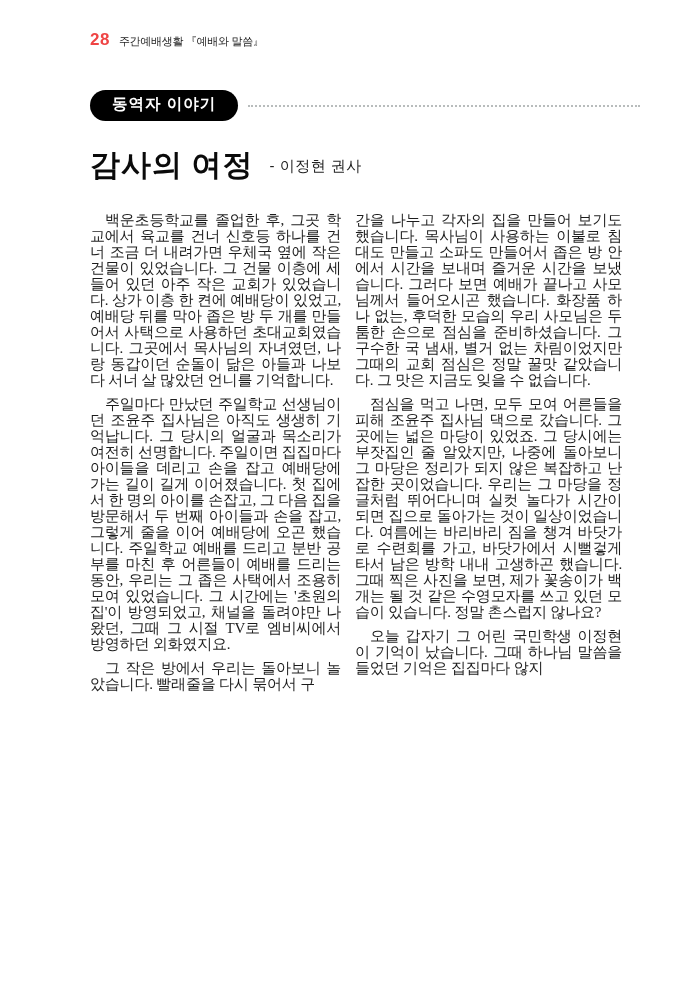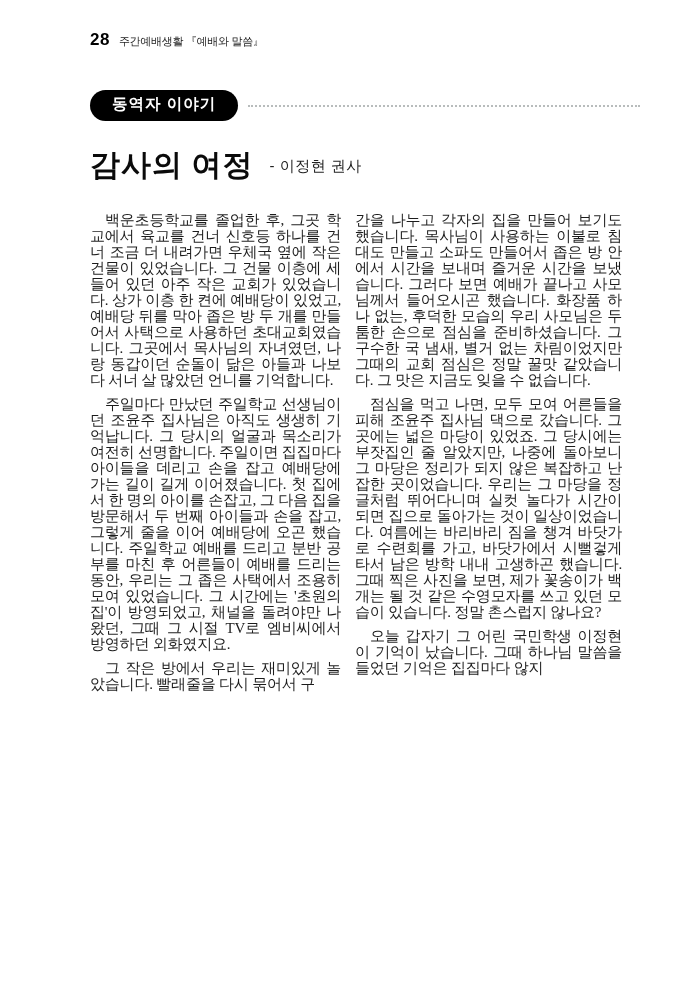--- a/index.html
+++ b/index.html
@@ -21,21 +21,21 @@
   
   .running-header {
     display: flex;
     align-items: baseline;
     gap: 9px;
     font-family: "Liberation Sans", "DejaVu Sans", sans-serif;
   }
   .page-number {
     font-size: 17px;
     font-weight: 700;
-    color: #000000;
+    color: #ef4444;
     letter-spacing: 0.5px;
   }
   .header-title {
     font-size: 11px;
     color: #222;
     letter-spacing: -0.3px;
   }
   
   .section-row {
     margin-top: 40px;
@@ -118,21 +118,21 @@
   </div>
 
   <div class="article-title-row">
     <h1 class="article-title">감사의 여정</h1><span class="article-author">- 이정현 권사</span>
   </div>
 
   <div class="article-body">
     <div class="col col-left">
       <p>백운초등학교를 졸업한 후, 그곳 학교에서 육교를 건너 신호등 하나를 건너 조금 더 내려가면 우체국 옆에 작은 건물이 있었습니다. 그 건물 이층에 세들어 있던 아주 작은 교회가 있었습니다. 상가 이층 한 켠에 예배당이 있었고, 예배당 뒤를 막아 좁은 방 두 개를 만들어서 사택으로 사용하던 초대교회였습니다. 그곳에서 목사님의 자녀였던, 나랑 동갑이던 순돌이 닮은 아들과 나보다 서너 살 많았던 언니를 기억합니다.</p>
       <p>주일마다 만났던 주일학교 선생님이던 조윤주 집사님은 아직도 생생히 기억납니다. 그 당시의 얼굴과 목소리가 여전히 선명합니다. 주일이면 집집마다 아이들을 데리고 손을 잡고 예배당에 가는 길이 길게 이어졌습니다. 첫 집에서 한 명의 아이를 손잡고, 그 다음 집을 방문해서 두 번째 아이들과 손을 잡고, 그렇게 줄을 이어 예배당에 오곤 했습니다. 주일학교 예배를 드리고 분반 공부를 마친 후 어른들이 예배를 드리는 동안, 우리는 그 좁은 사택에서 조용히 모여 있었습니다. 그 시간에는 '초원의 집'이 방영되었고, 채널을 돌려야만 나왔던, 그때 그 시절 TV로 엠비씨에서 방영하던 외화였지요.</p>
-      <p>그 작은 방에서 우리는 재미있게 놀았습니다. 빨래줄을 다시 묶어서 구</p>
+      <p>그 작은 방에서 우리는 돌아보니 놀았습니다. 빨래줄을 다시 묶어서 구</p>
     </div>
     <div class="col col-right">
       <p class="no-indent">간을 나누고 각자의 집을 만들어 보기도 했습니다. 목사님이 사용하는 이불로 침대도 만들고 소파도 만들어서 좁은 방 안에서 시간을 보내며 즐거운 시간을 보냈습니다. 그러다 보면 예배가 끝나고 사모님께서 들어오시곤 했습니다. 화장품 하나 없는, 후덕한 모습의 우리 사모님은 두툼한 손으로 점심을 준비하셨습니다. 그 구수한 국 냄새, 별거 없는 차림이었지만 그때의 교회 점심은 정말 꿀맛 같았습니다. 그 맛은 지금도 잊을 수 없습니다.</p>
       <p>점심을 먹고 나면, 모두 모여 어른들을 피해 조윤주 집사님 댁으로 갔습니다. 그곳에는 넓은 마당이 있었죠. 그 당시에는 부잣집인 줄 알았지만, 나중에 돌아보니 그 마당은 정리가 되지 않은 복잡하고 난잡한 곳이었습니다. 우리는 그 마당을 정글처럼 뛰어다니며 실컷 놀다가 시간이 되면 집으로 돌아가는 것이 일상이었습니다. 여름에는 바리바리 짐을 챙겨 바닷가로 수련회를 가고, 바닷가에서 시뻘겋게 타서 남은 방학 내내 고생하곤 했습니다. 그때 찍은 사진을 보면, 제가 꽃송이가 백 개는 될 것 같은 수영모자를 쓰고 있던 모습이 있습니다. 정말 촌스럽지 않나요?</p>
       <p>오늘 갑자기 그 어린 국민학생 이정현이 기억이 났습니다. 그때 하나님 말씀을 들었던 기억은 집집마다 않지</p>
     </div>
   </div>
 
 </div>
 

